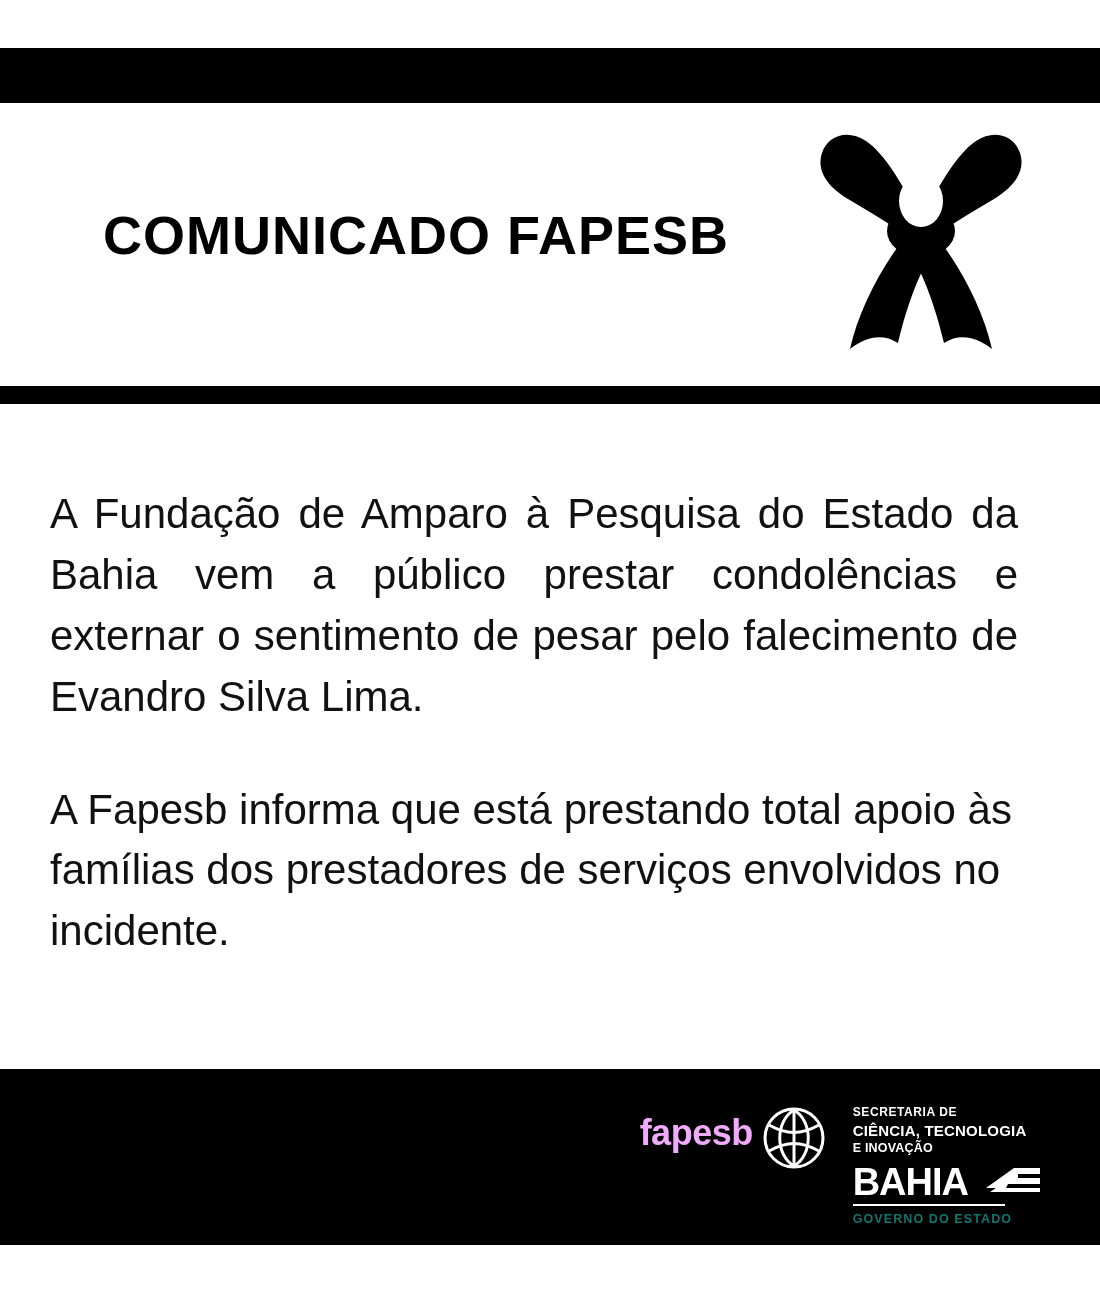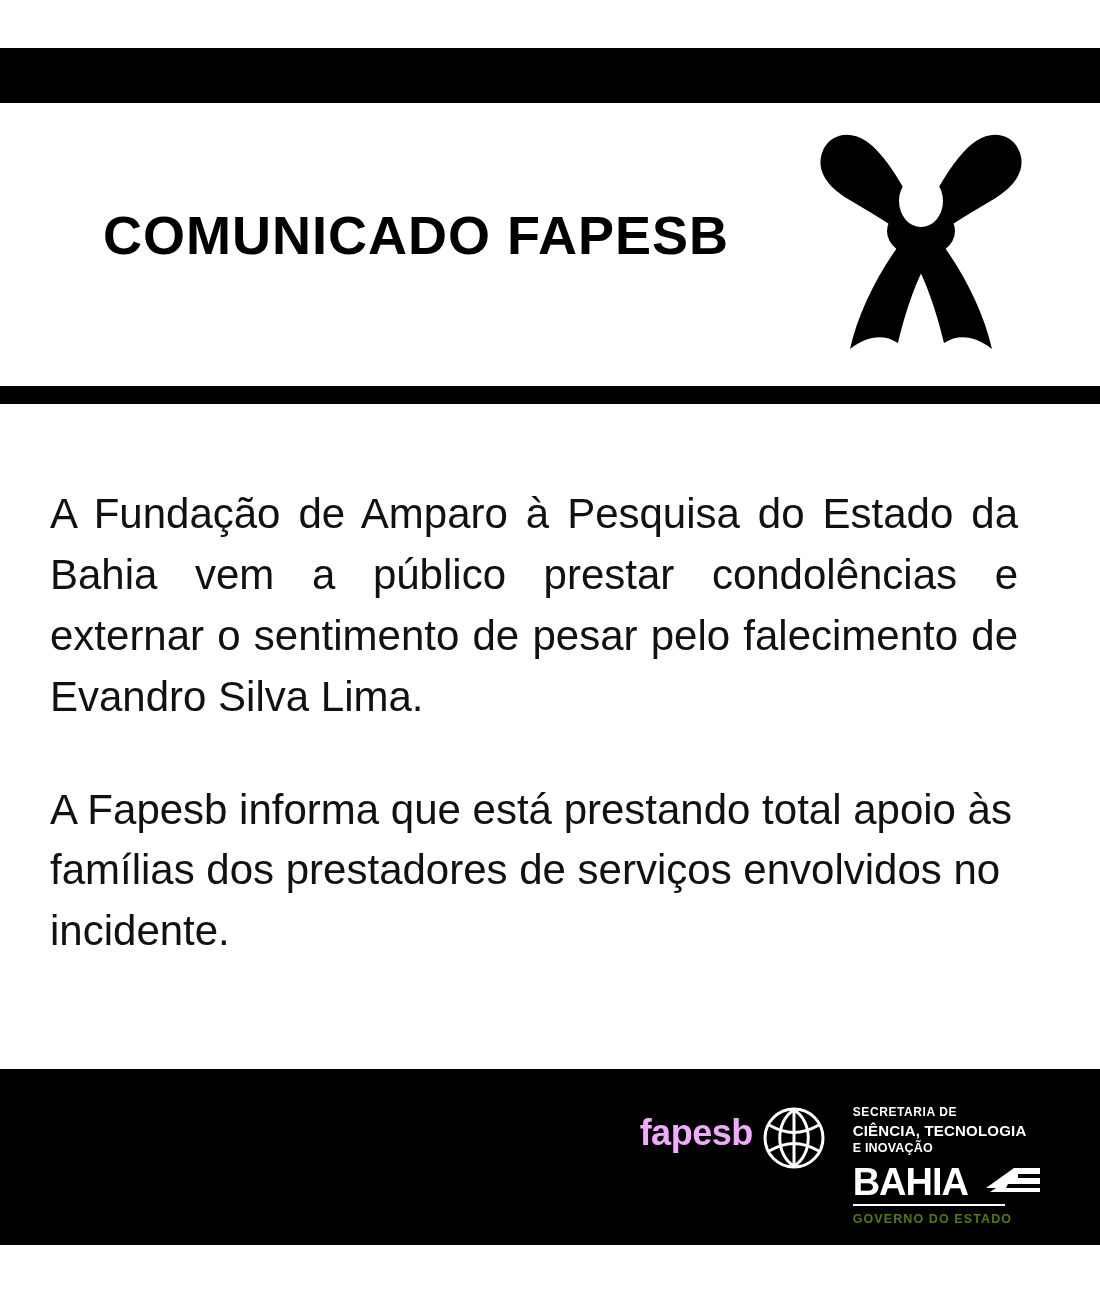--- a/index.html
+++ b/index.html
@@ -212,21 +212,21 @@
     font-size: 38px;
     font-weight: bold;
     letter-spacing: -1px;
     line-height: 0.95;
     color: #ffffff;
   }
   .bahia-gov {
     font-size: 12.5px;
     font-weight: bold;
     letter-spacing: 1.1px;
-    color: #4d7c0f;
+    color: #0f766e;
     margin-top: 4px;
   }
 </style>
 </head>
 <body>
 
 <div class="poster">
 
   <div class="top-bar"></div>
 

